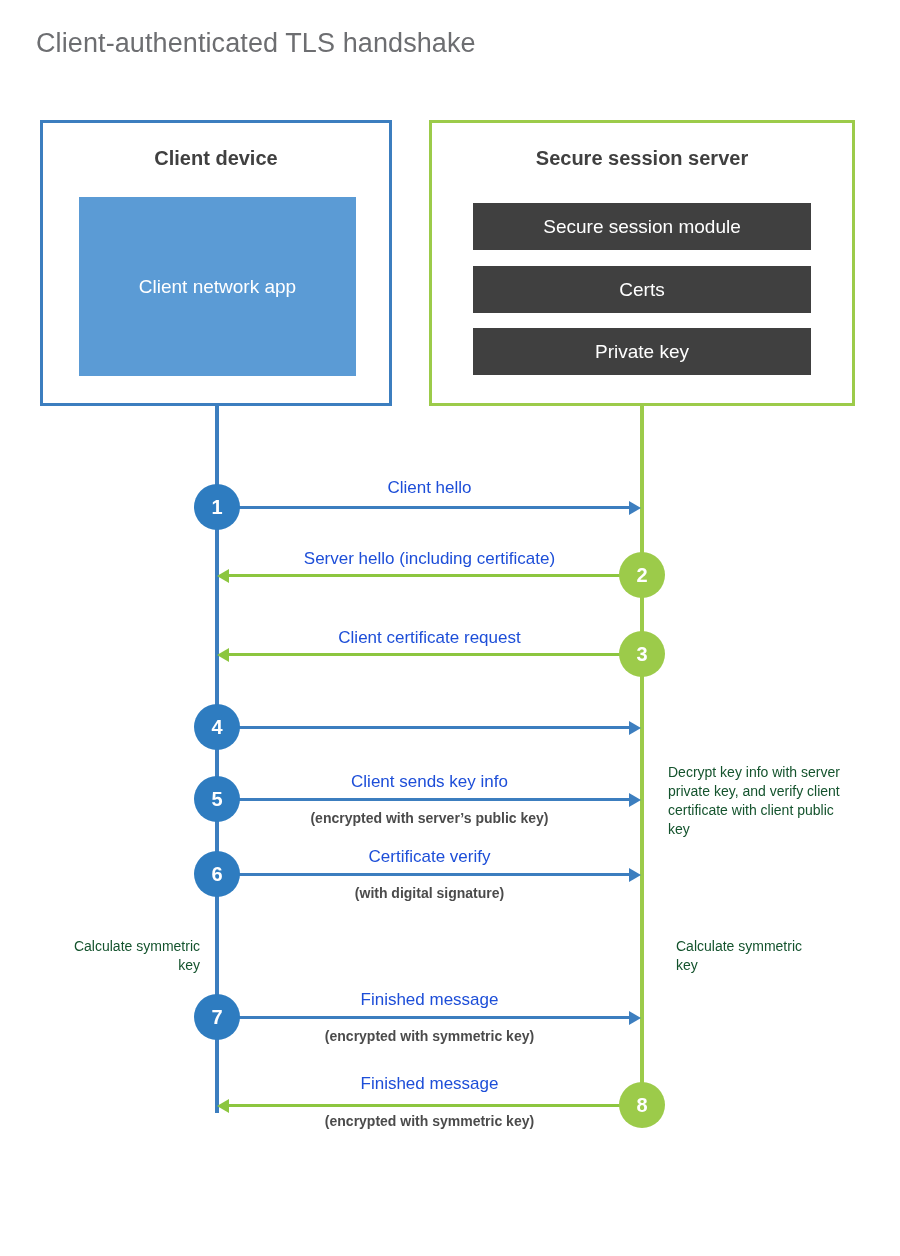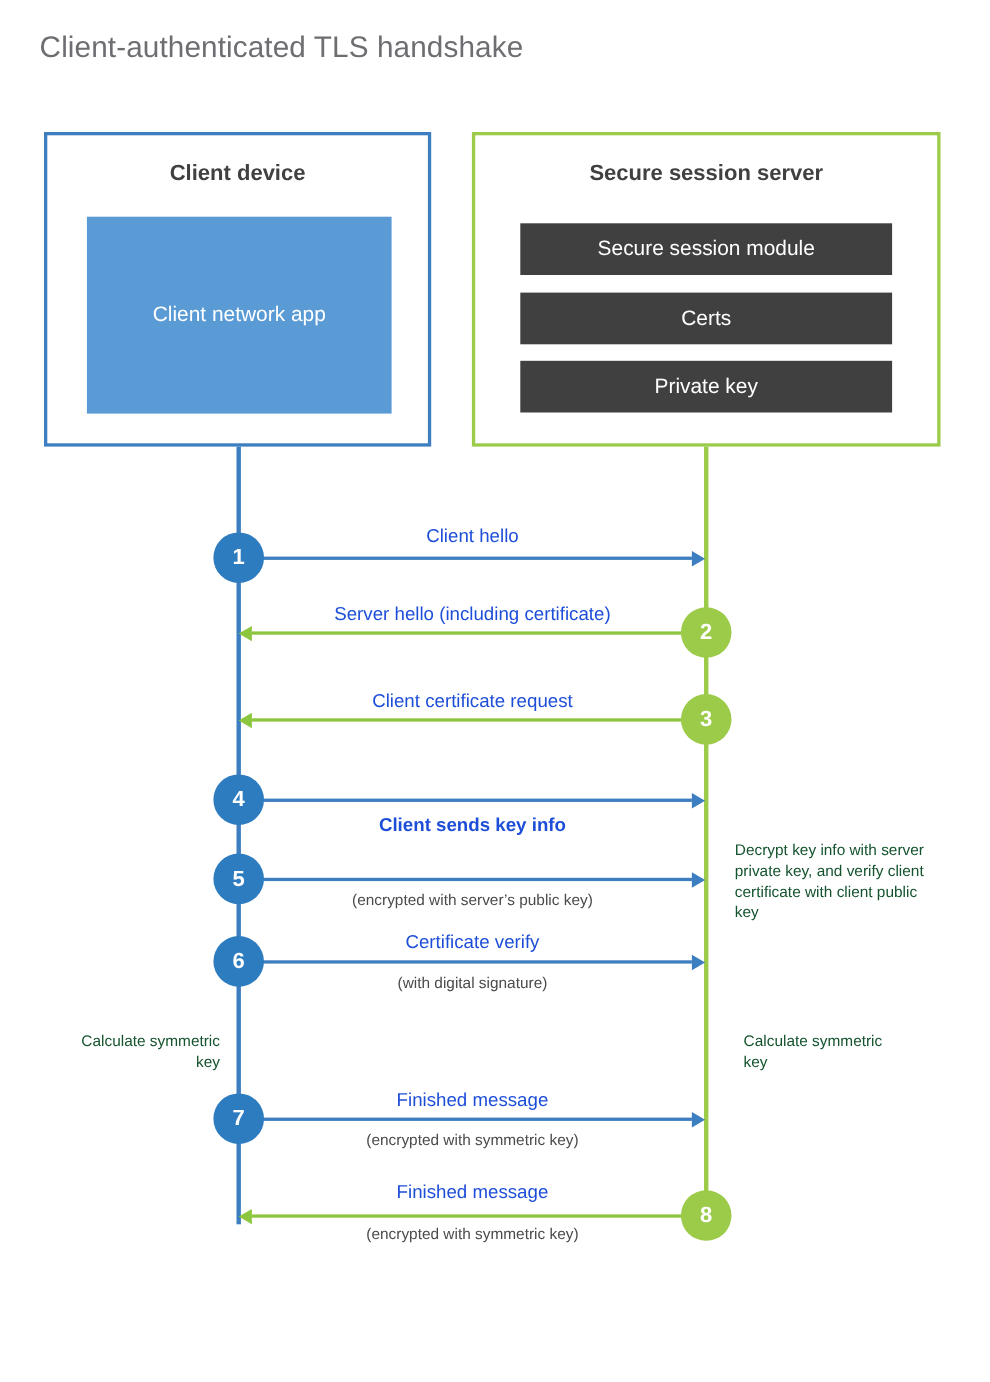--- a/index.html
+++ b/index.html
@@ -146,20 +146,21 @@
     font-size: 17px;
     color: #1d4ed8;
     white-space: nowrap;
   }
   .msg-sub {
     position: absolute;
     text-align: center;
     font-size: 14px;
     color: #4b4b4b;
     white-space: nowrap;
+    font-weight: bold;
   }
 
   
   .side-note {
     position: absolute;
     font-size: 14px;
     color: #14532d;
     line-height: 1.35;
   }
   #note-server-decrypt {
@@ -215,21 +216,21 @@
 
   <div class="msg-label" style="left:217px; top:628px; width:425px;">Client certificate request</div>
   <div class="arrow-line s2c" style="left:229px; top:653px; width:402px;"></div>
   <div class="arrow-head left" style="left:217px; top:647.5px;"></div>
   <div class="step-circle server" style="top:631px;">3</div>
 
   <div class="arrow-line c2s" style="left:217px; top:726px; width:412px;"></div>
   <div class="arrow-head right" style="left:629px; top:720.5px;"></div>
   <div class="step-circle client" style="top:704px;">4</div>
 
-  <div class="msg-label" style="left:217px; top:740px; width:425px;font-weight:bold;">Client sends key info</div>
+  <div class="msg-label" style="left:217px; top:772px; width:425px;">Client sends key info</div>
   <div class="arrow-line c2s" style="left:217px; top:798px; width:412px;"></div>
   <div class="arrow-head right" style="left:629px; top:792.5px;"></div>
   <div class="msg-sub" style="left:217px; top:810px; width:425px;">(encrypted with server’s public key)</div>
   <div class="step-circle client" style="top:776px;">5</div>
 
   <div class="msg-label" style="left:217px; top:847px; width:425px;">Certificate verify</div>
   <div class="arrow-line c2s" style="left:217px; top:873px; width:412px;"></div>
   <div class="arrow-head right" style="left:629px; top:867.5px;"></div>
   <div class="msg-sub" style="left:217px; top:885px; width:425px;">(with digital signature)</div>
   <div class="step-circle client" style="top:851px;">6</div>

